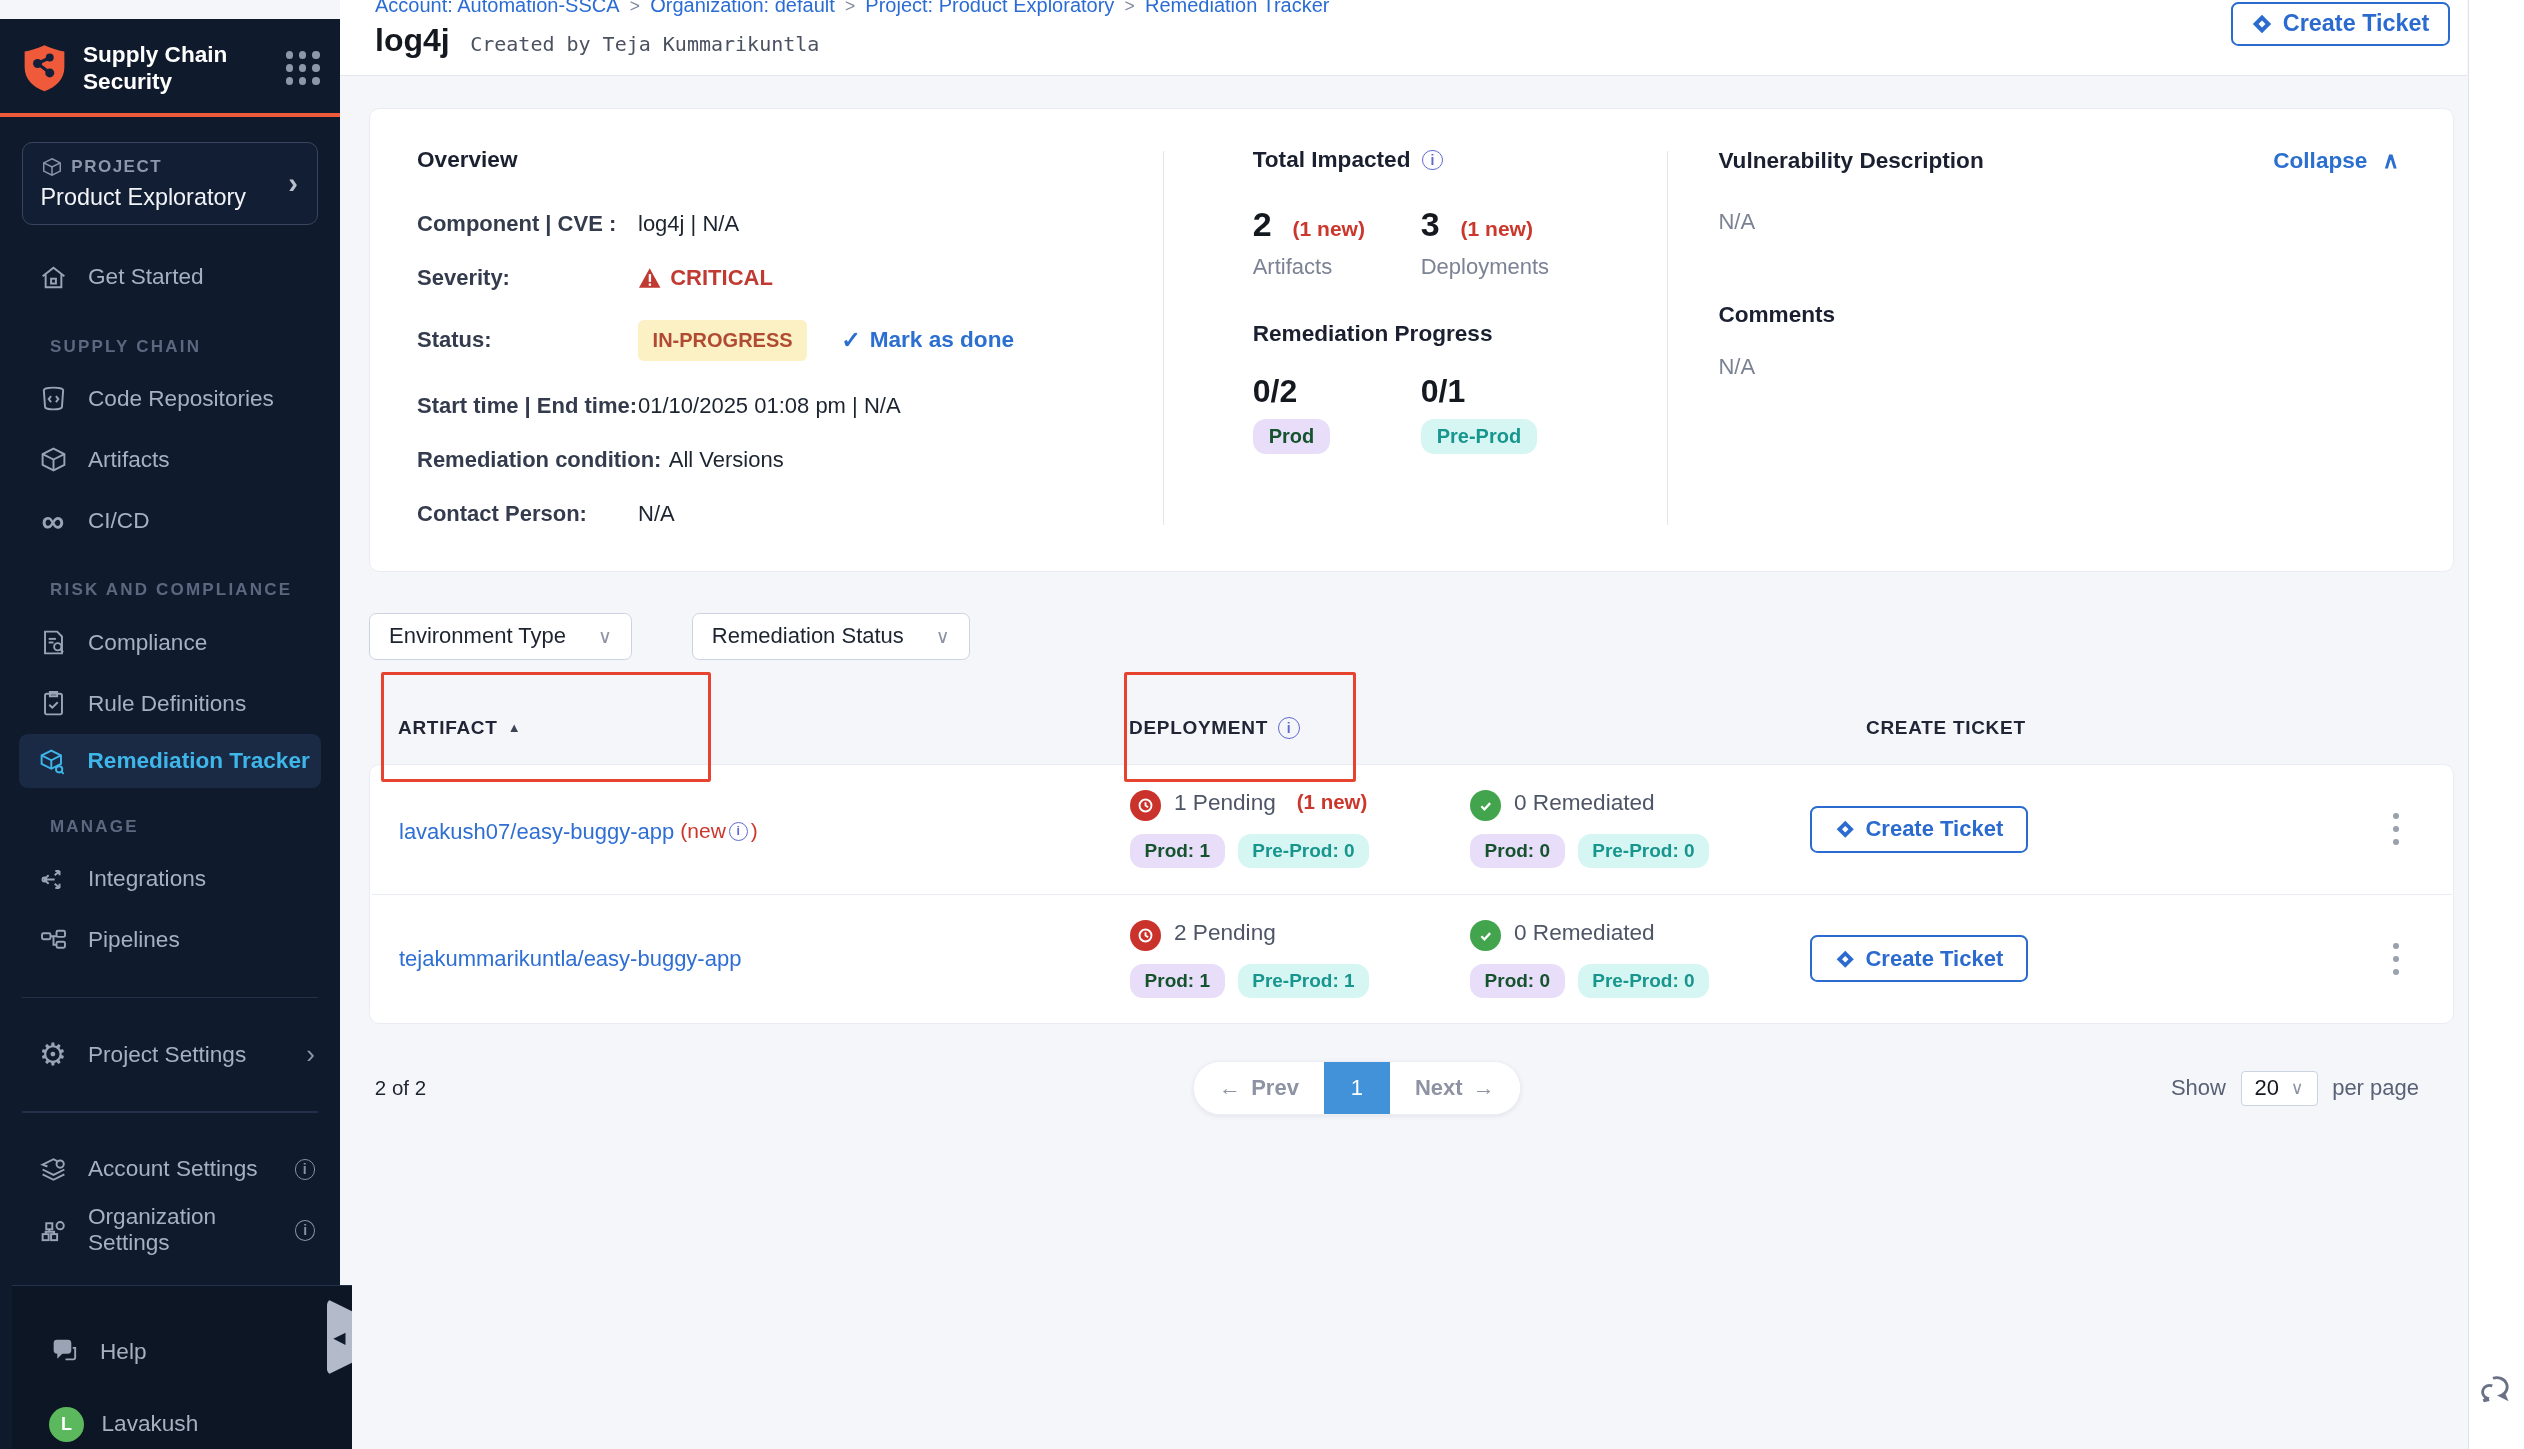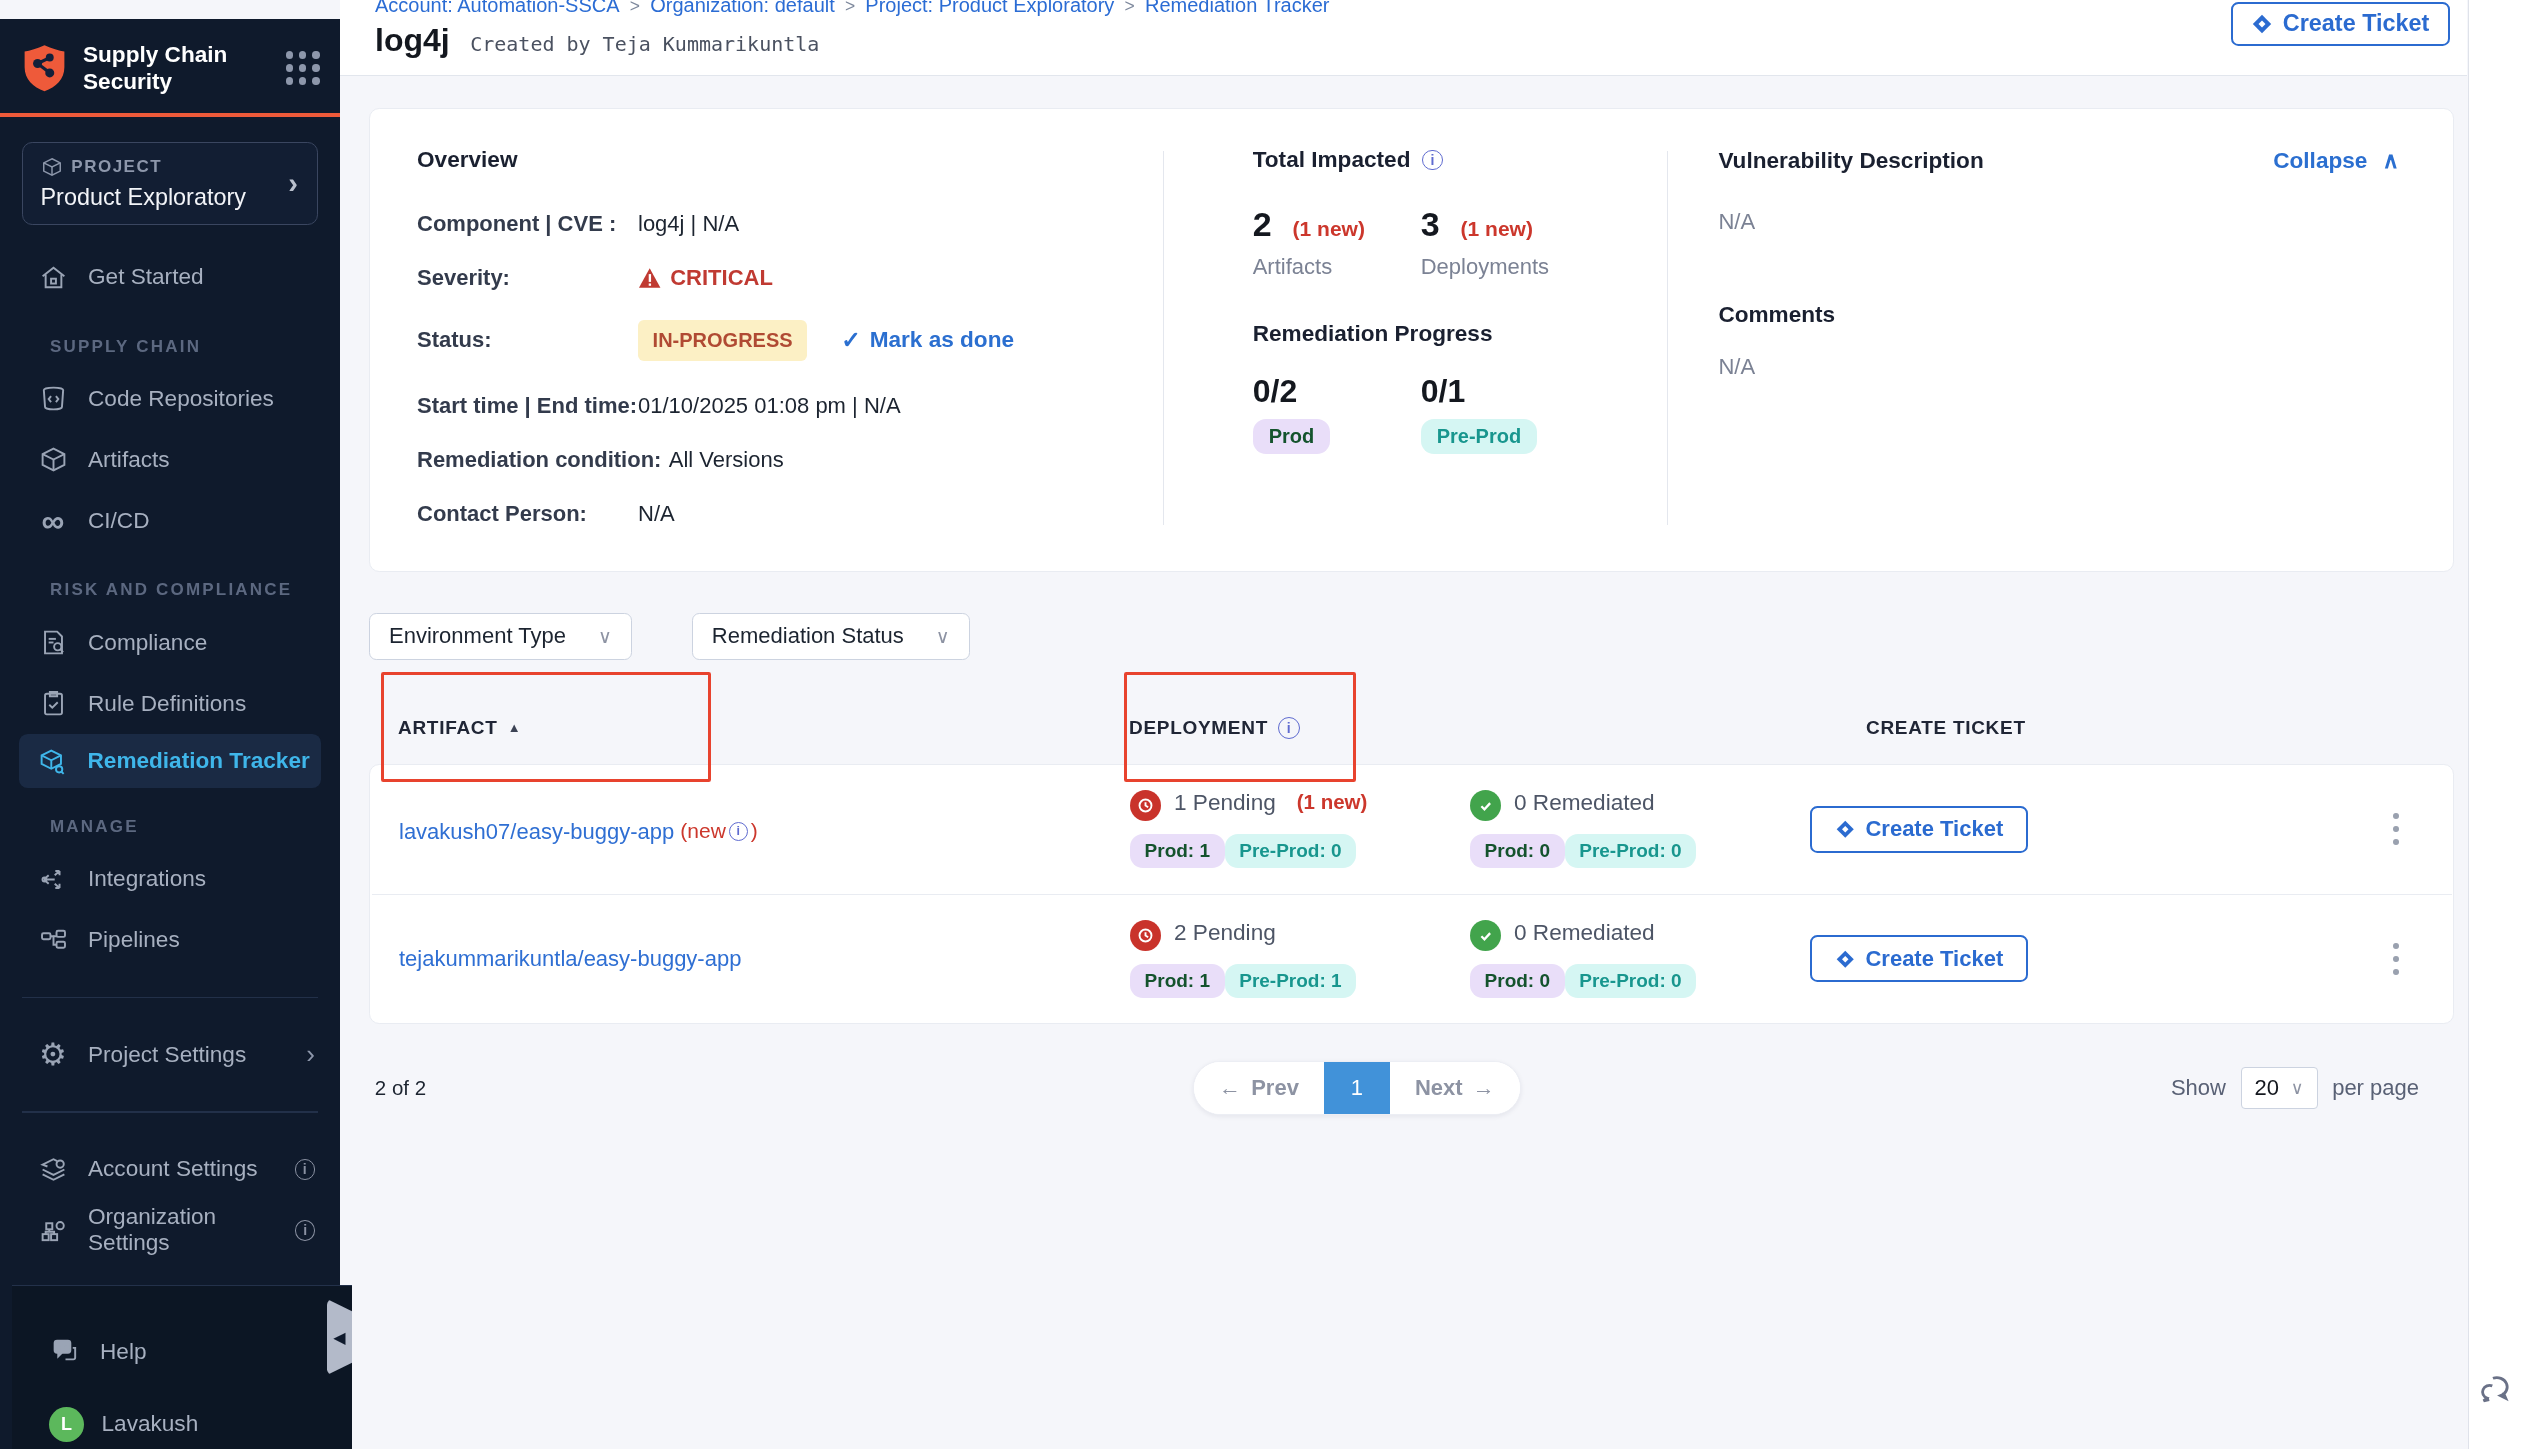--- a/index.html
+++ b/index.html
@@ -112,33 +112,33 @@
   .cell-artifact { width:731px; font-size:22px; }
   .alink { color:#2f6fd3; cursor:pointer; text-decoration:none; }
   .new-wrap { color:#cc372c; font-size:21px; display:inline-flex; align-items:center; margin-top:5.8px; }
   .new-wrap .inf { margin:0 2.9px; width:19px; height:19px; font-size:12.4px; }
   .cell-status { width:340px; }
   .st-line { display:flex; align-items:flex-start; font-size:22.6px; color:#4d5566; }
   .circ { width:31px; height:31px; border-radius:50%; display:flex; align-items:center; justify-content:center; margin-right:13px; flex:0 0 auto; }
   .circ.red { background:#c9332b; }
   .circ.green { background:#42a44c; }
   .st-badges { margin-top:13px; display:flex; }
-  .pill.small { font-size:19px; padding:5.8px 14.6px; margin-top:0; }
+  .pill.small { font-size:19px; padding:5.8px 14.6px; margin-top:0; margin-right:13px; }
   .cell-btn { width:397px; display:flex; }
   .kebab { margin-left:auto; margin-right:47px; display:flex; flex-direction:column; cursor:pointer; padding:7.3px; }
   .kebab i { width:5.8px; height:5.8px; border-radius:50%; background:#9aa1af; margin:3.7px 0; }
 
   
   .pag-row { display:flex; align-items:center; margin-top:37px; position:relative; height:54px; }
   .pag-count { font-size:20.5px; color:#1c2430; margin-left:5.8px; }
   .pager { position:absolute; left:824px; top:0; display:flex; align-items:center; background:#fff; border-radius:28px; height:54px; overflow:hidden; box-shadow:0 1.5px 5.8px rgba(20,30,60,.08); border:0.7px solid #eceef4; }
   .pg-btn { color:#8d93a3; font-weight:600; font-size:22px; padding:0 25px; height:100%; display:flex; align-items:center; cursor:pointer; background:#fff; border:none; font-family:inherit; }
   .pg-cur { background:#4192d9; color:#fff; width:66px; height:100%; display:flex; align-items:center; justify-content:center; font-size:22px; cursor:pointer; }
   .page-size { margin-left:auto; display:flex; align-items:center; font-size:22px; color:#596175; margin-right:35px; }
-  .size-select { display:flex; align-items:center; border:1.5px solid #ccd3e0; border-radius:4px; background:#fff; height:42px; padding:0 13px; margin:0 14.6px; color:#14181f; cursor:pointer; }
+  .size-select { display:flex; align-items:center; border:1.5px solid #ccd3e0; border-radius:4px; background:#fff; height:35px; padding:0 13px; margin:0 14.6px; color:#14181f; cursor:pointer; }
   .size-select .chev { color:#8d93a3; font-size:17.5px; margin-left:11.7px; }
 
   
   .anno { position:absolute; border:3.7px solid #e8432e; border-radius:2.2px; z-index:8; pointer-events:none; }
   .anno.b1 { left:381px; top:672px; width:330px; height:110px; }
   .anno.b2 { left:1124px; top:672px; width:232px; height:110px; }
 
   .icon-gear { font-size:31px; color:#9aa4b5; line-height:1; }
   .infinity { font-size:32px; color:#9aa4b5; font-weight:700; line-height:1; }
 </style>

